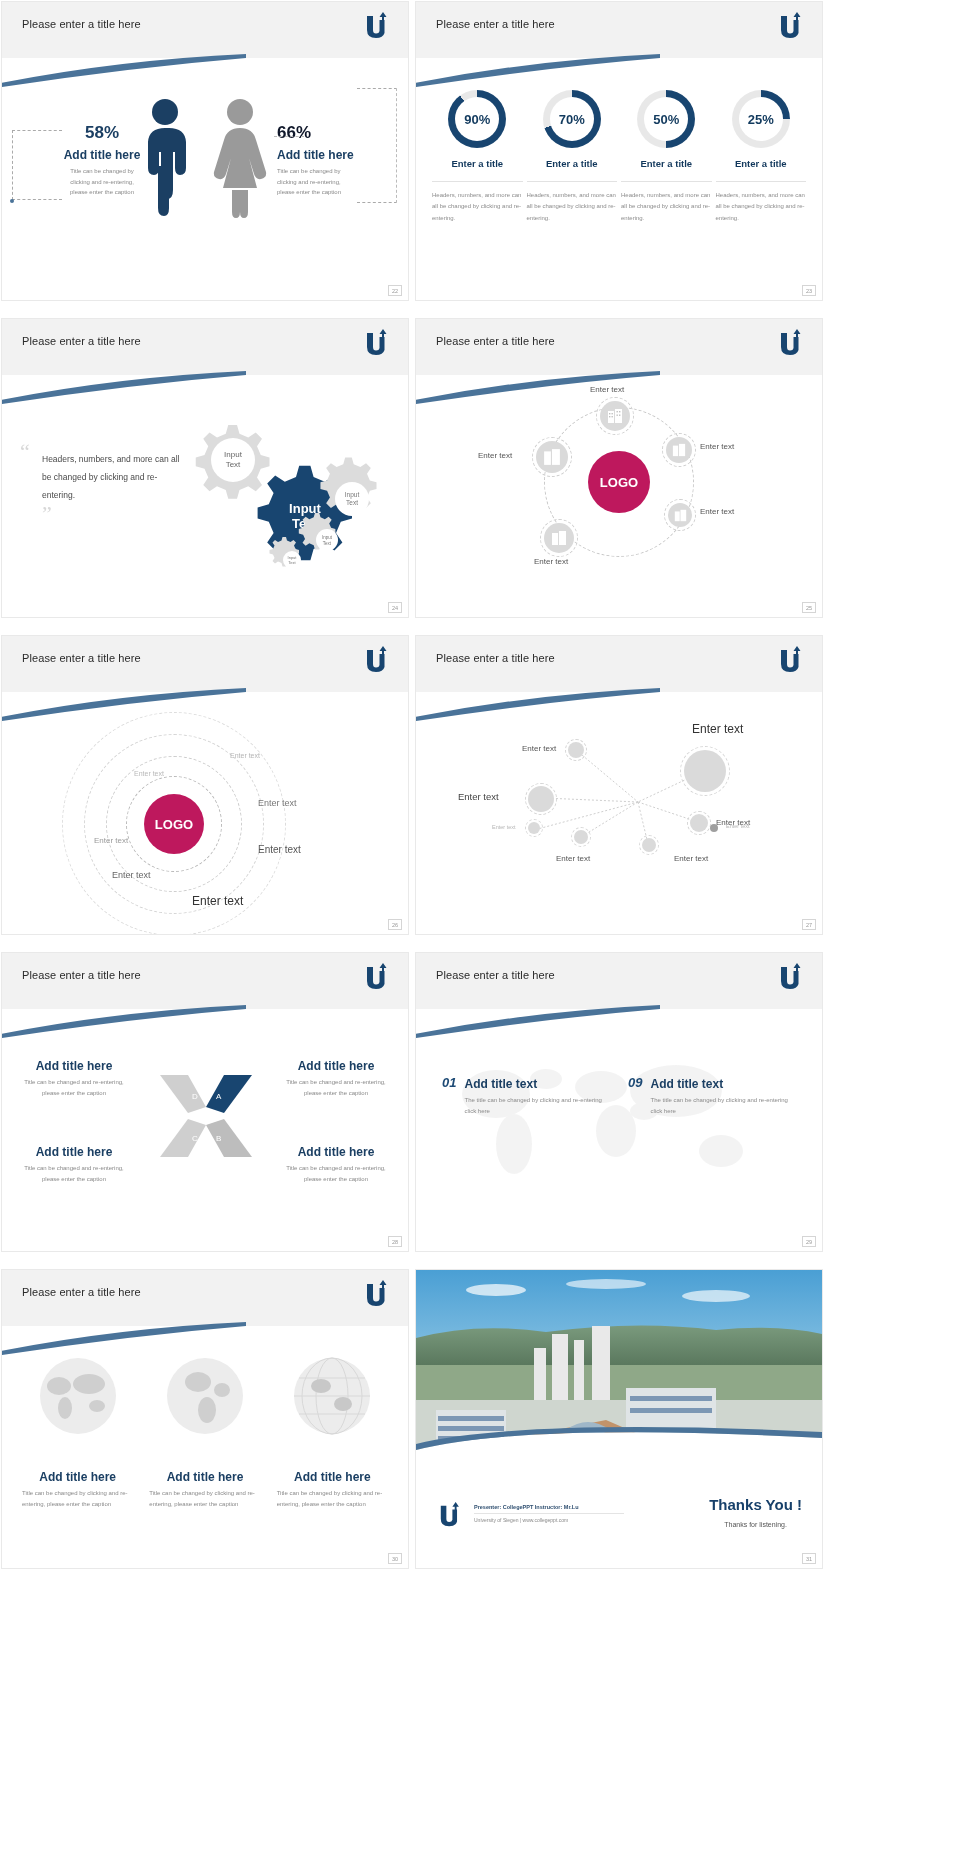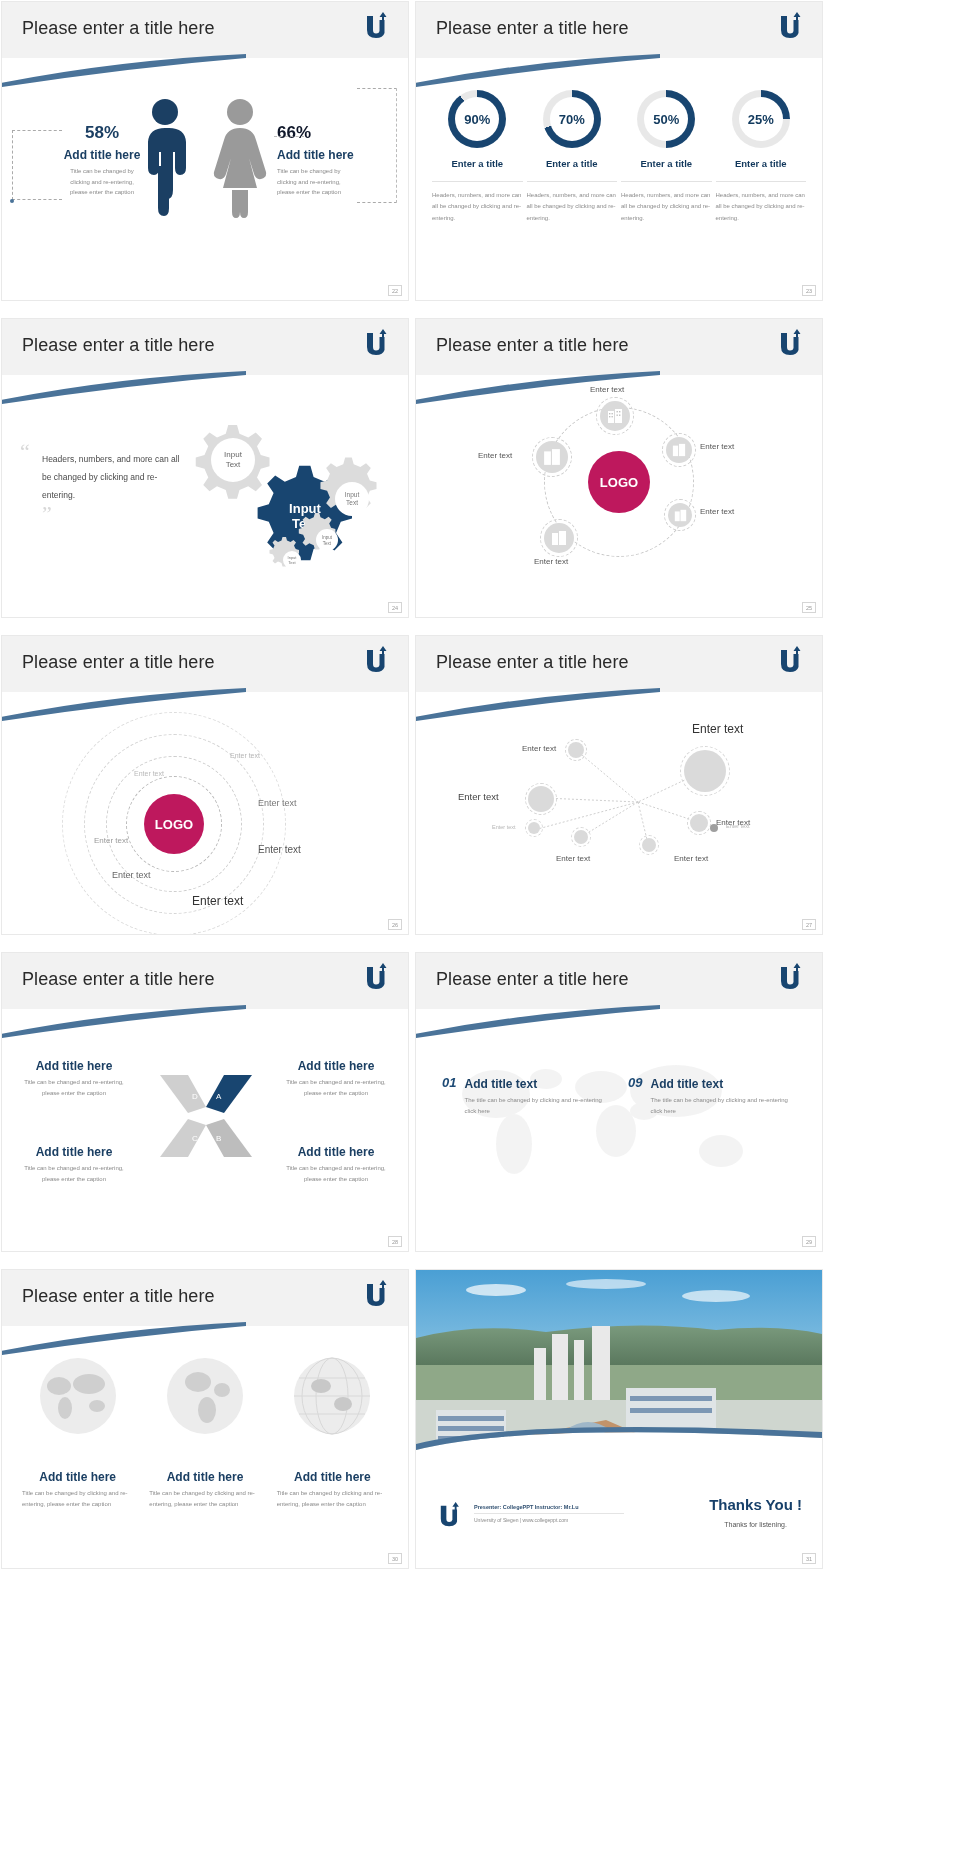--- a/index.html
+++ b/index.html
@@ -6,21 +6,21 @@
   body {
     width:960px; height:1850px; background:#ffffff;
     font-family:"Liberation Sans", sans-serif; overflow:hidden;
   }
   .grid { display:grid; grid-template-columns:406px 406px; grid-auto-rows:313px;
           column-gap:8px; row-gap:4px; padding:2px 70px 0 2px; }
   .slide { position:relative; width:406px; height:298px; background:#ffffff;
            overflow:hidden; box-shadow:0 0 0 1px #e9e9e9; }
   
   .hdr { position:absolute; left:0; top:0; width:100%; height:56px; background:#f2f2f2; }
-  .title { position:absolute; left:20px; top:16px; font-size:18px; color:#2a2a2a;
+  .title { position:absolute; left:20px; top:16px; font-size:11px; color:#2a2a2a;
            letter-spacing:.1px; z-index:5; }
   .logo { position:absolute; right:16px; top:10px; width:28px; height:30px; z-index:6; }
   .swoosh { position:absolute; left:-6px; top:52px; width:420px; height:34px;
             overflow:hidden; z-index:2; }
   .pagenum { position:absolute; right:6px; bottom:4px; width:14px; height:11px;
              border:1px solid #d5d5d5; color:#9a9a9a; font-size:5.5px;
              display:flex; align-items:center; justify-content:center; }
   .body { position:absolute; left:0; top:66px; width:100%; height:232px; }
 
   

